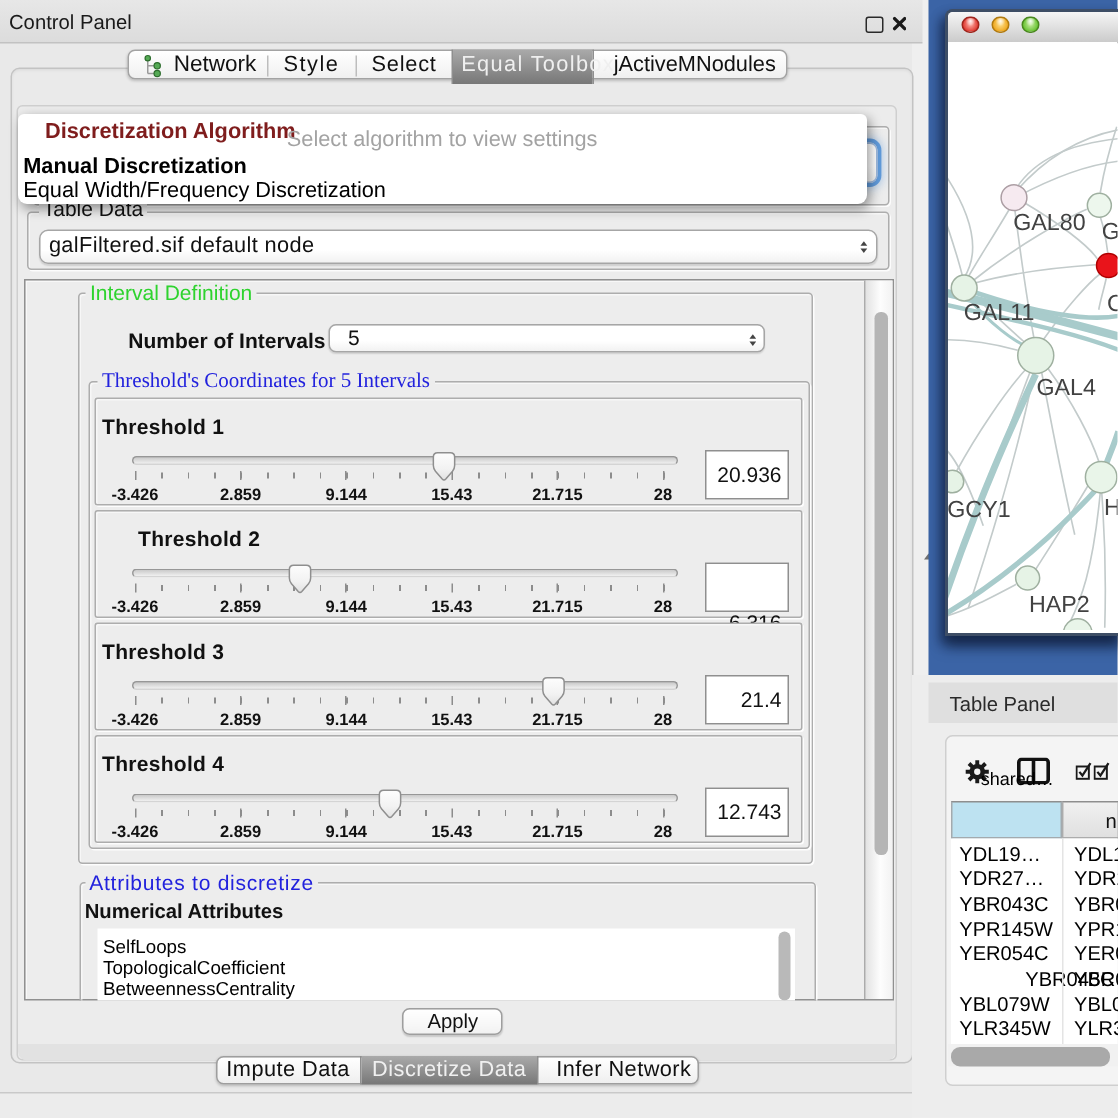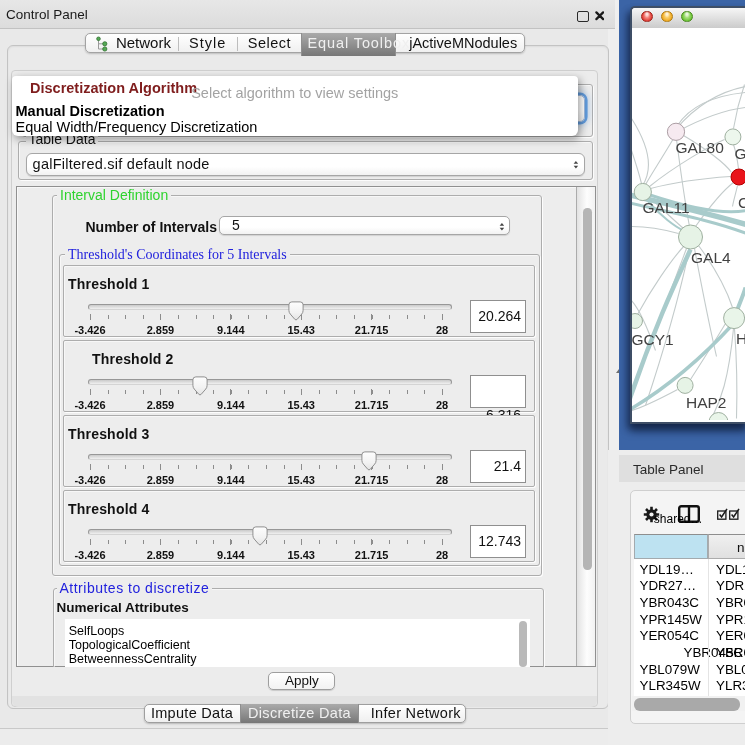--- a/index.html
+++ b/index.html
@@ -70,21 +70,21 @@
 <defs>
         <linearGradient id="tg0" x1="0" y1="0" x2="0" y2="1">
           <stop offset="0" stop-color="#FDFDFD"></stop>
           <stop offset="0.6" stop-color="#F2F2F2"></stop>
           <stop offset="1" stop-color="#E2E2E2"></stop>
         </linearGradient>
       </defs>
 <path d="M3.8 0.9 H12.2 Q15.1 0.9 15.1 3.8 V9.4 Q15.1 11.5 13.7 13.1 L9.2 18.3 Q8 19.6 6.8 18.3 L2.3 13.1 Q0.9 11.5 0.9 9.4 V3.8 Q0.9 0.9 3.8 0.9 Z" fill="url(#tg0)" stroke="#8F8F8F" stroke-width="1"></path>
     </svg>
 <div class="ab" style="left:454px;top:114px;width:56px;height:33px;background:#FFF;border:1px solid #8F8F8F;box-sizing:border-box;"></div>
-<div class="ab nw" style="left:454px;top:114px;width:51px;height:33px;line-height:33px;font-size:14px;color:#111;text-align:right;">20.264</div>
+<div class="ab nw" style="left:454px;top:114px;width:51px;height:33px;line-height:33px;font-size:14px;color:#111;text-align:right;">20.936</div>
 <div class="ab" style="left:47px;top:154px;width:470px;height:70px;border:1px solid #ADADAD;border-radius:2px;box-shadow:1px 1px 0 rgba(255,255,255,.85), inset 1px 1px 0 rgba(255,255,255,.55);background:#EDEDED;"></div>
 <div class="ab nw" style="left:52px;top:164.5px;font-size:14px;font-weight:bold;letter-spacing:0.2px;color:#111;margin-left:24px;">Threshold 2</div>
 <div class="ab" style="left:72px;top:193px;width:362px;height:4px;border:1px solid #979797;border-bottom-color:#D4D4D4;border-radius:3px;background:linear-gradient(180deg,#CACACA,#F0F0F0);"></div>
 <div class="ab" style="left:73.5px;top:203.5px;width:354px;height:4.5px;background:repeating-linear-gradient(90deg,#8C8C8C 0,#8C8C8C 1px,transparent 1px,transparent 17.6px);"></div>
 <div class="ab" style="left:73.5px;top:202.5px;width:1px;height:6px;background:#8C8C8C;"></div>
 <div class="ab nw" style="left:74.0px;top:212.5px;font-size:11px;font-weight:bold;color:#111;transform:translateX(-50%);">-3.426</div>
 <div class="ab" style="left:143.9px;top:202.5px;width:1px;height:6px;background:#8C8C8C;"></div>
 <div class="ab nw" style="left:144.4px;top:212.5px;font-size:11px;font-weight:bold;color:#111;transform:translateX(-50%);">2.859</div>
 <div class="ab" style="left:214.3px;top:202.5px;width:1px;height:6px;background:#8C8C8C;"></div>
 <div class="ab nw" style="left:214.8px;top:212.5px;font-size:11px;font-weight:bold;color:#111;transform:translateX(-50%);">9.144</div>

